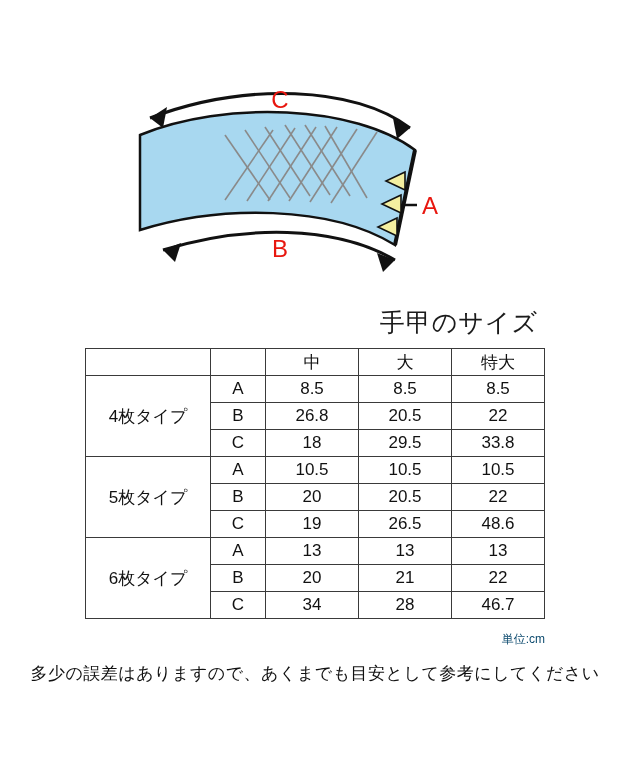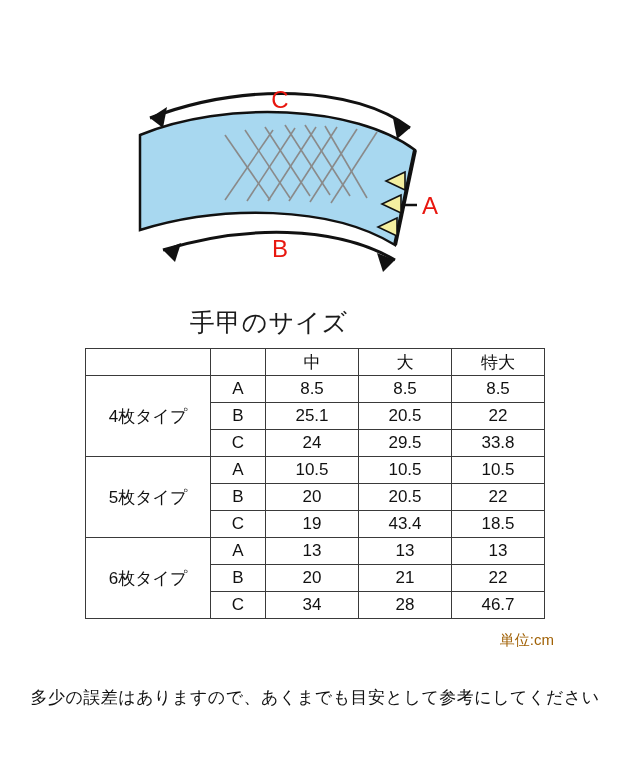--- a/index.html
+++ b/index.html
@@ -33,21 +33,21 @@
     display: block;
     margin: 0 auto;
   }
 
   
   .chart-title {
     position: absolute;
     left: 0;
     top: 306px;
     width: 538px;
-    text-align: center;
+    text-align: right;
     font-size: 25px;
     letter-spacing: 1px;
     color: #1a1a1a;
   }
 
   
   .table-wrap {
     position: absolute;
     left: 85px;
     top: 348px;
@@ -76,35 +76,34 @@
     font-size: 18px;
   }
   thead td.blank-a, thead td.blank-b {
     background: #fff;
   }
   .thick-top td { border-top: 2px solid #3a3a3a; }
 
   
   .unit {
     position: absolute;
-    right: 76px;
+    right: 85px;
     top: 631px;
-    font-size: 15px;
-    color: #a16207;
+    font-size: 12px;
+    color: #0c4a6e;
   }
   .note {
     position: absolute;
     left: 0;
     top: 662px;
     width: 630px;
     text-align: center;
     font-size: 17px;
     color: #111;
     letter-spacing: 0.5px;
-    margin-top: 24px;
   }
 </style>
 </head>
 <body>
 
 <div class="page">
 
   <div class="diagram-wrap">
     <svg class="diagram-svg" width="420" height="240" viewBox="0 0 420 240">
 
@@ -179,49 +178,49 @@
 
         <tr class="thick-top">
           <td class="type-cell" rowspan="3">4枚タイプ</td>
           <td>A</td>
           <td>8.5</td>
           <td>8.5</td>
           <td>8.5</td>
         </tr>
         <tr>
           <td>B</td>
-          <td>25.1</td>
+          <td>26.8</td>
           <td>20.5</td>
           <td>22</td>
         </tr>
         <tr>
           <td>C</td>
-          <td>24</td>
+          <td>18</td>
           <td>29.5</td>
           <td>33.8</td>
         </tr>
 
         <tr class="thick-top">
           <td class="type-cell" rowspan="3">5枚タイプ</td>
           <td>A</td>
           <td>10.5</td>
           <td>10.5</td>
           <td>10.5</td>
         </tr>
         <tr>
           <td>B</td>
           <td>20</td>
           <td>20.5</td>
           <td>22</td>
         </tr>
         <tr>
           <td>C</td>
           <td>19</td>
-          <td>43.4</td>
-          <td>18.5</td>
+          <td>26.5</td>
+          <td>48.6</td>
         </tr>
 
         <tr class="thick-top">
           <td class="type-cell" rowspan="3">6枚タイプ</td>
           <td>A</td>
           <td>13</td>
           <td>13</td>
           <td>13</td>
         </tr>
         <tr>

